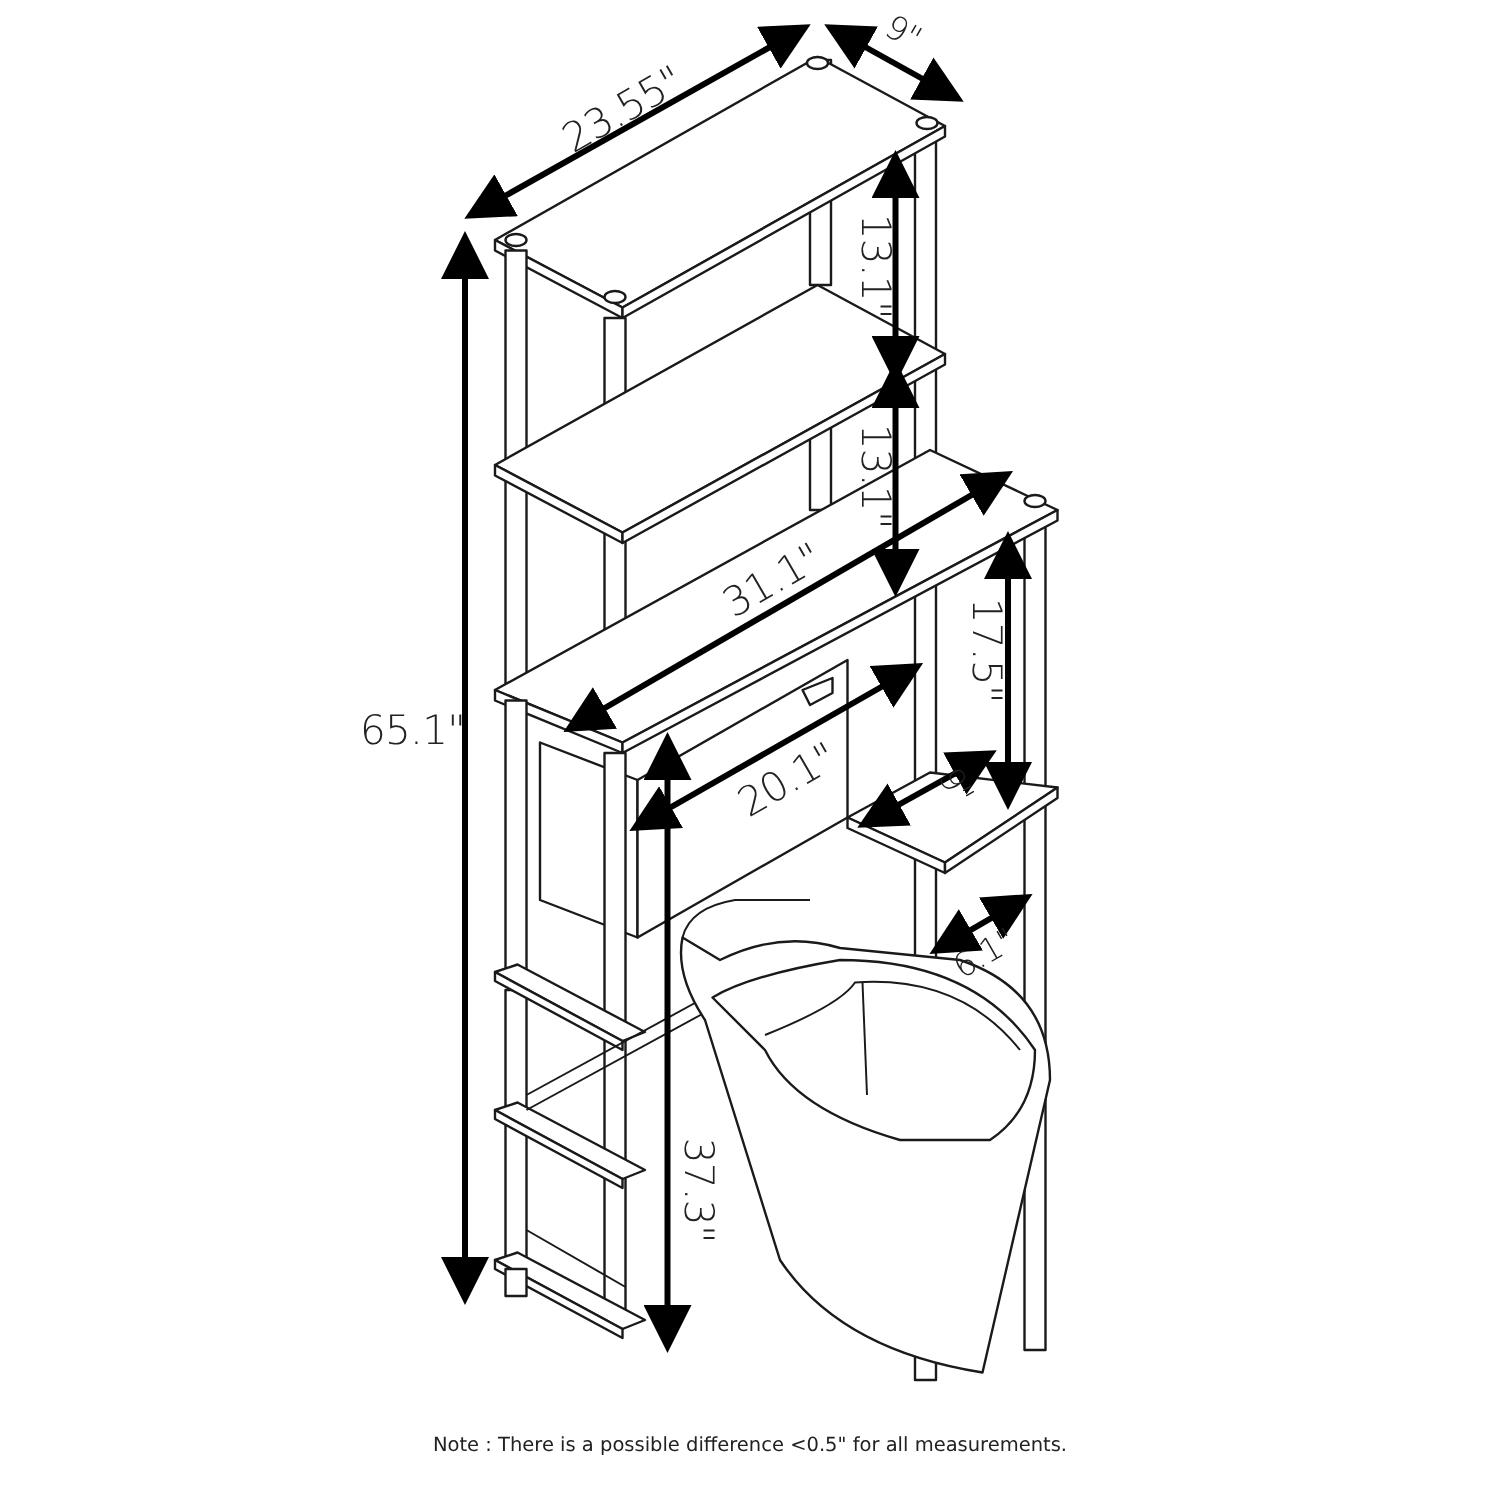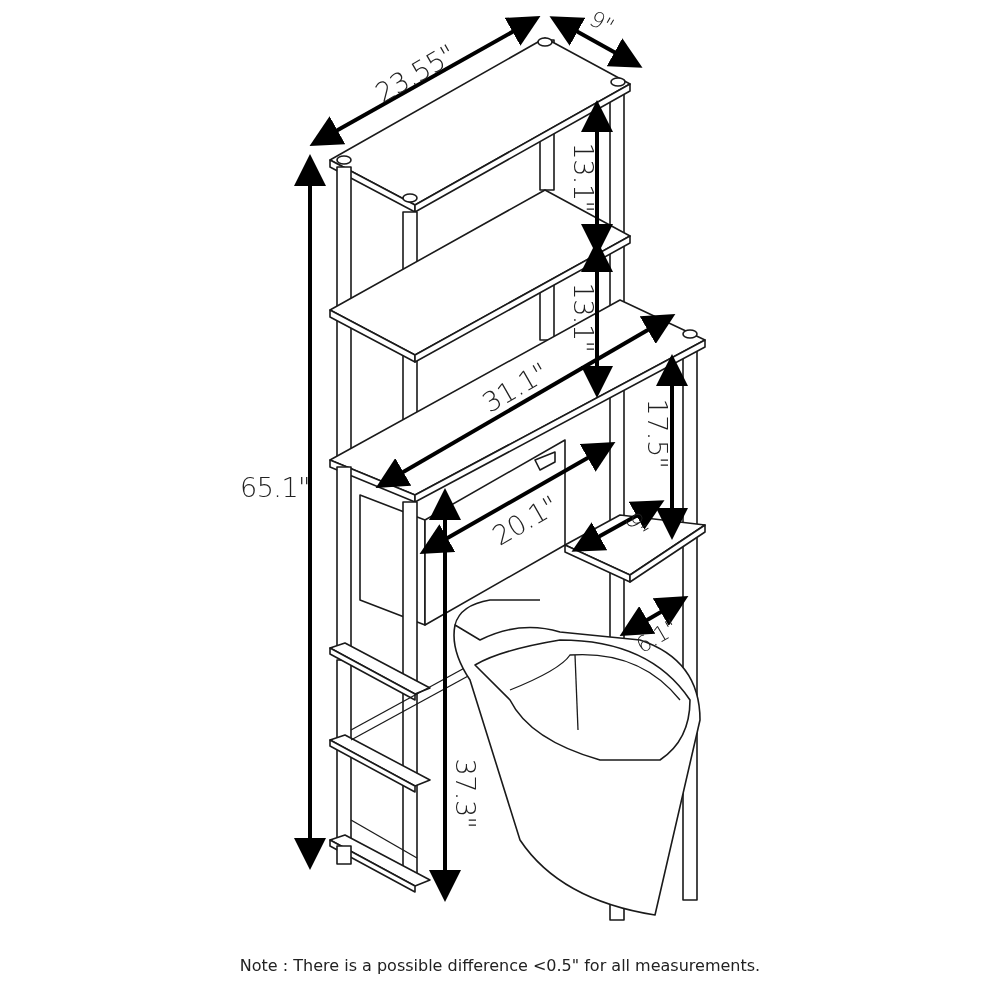--- a/index.html
+++ b/index.html
@@ -2,21 +2,21 @@
 <html><head>
 <meta charset="utf-8">
 <style>
   html,body{margin:0;padding:0;background:#ffffff;}
   body{width:1000px;height:1000px;position:relative;overflow:hidden;font-family:"DejaVu Sans","Liberation Sans",sans-serif;}
   svg{position:absolute;left:0;top:0;}
   .ln{stroke:#1a1a1a;stroke-width:1.6;fill:#ffffff;stroke-linejoin:round;}
   .thin{stroke:#1a1a1a;stroke-width:1.3;fill:none;}
   .arrow{stroke:#000;stroke-width:4;fill:none;}
   .lbl{position:absolute;font-size:27px;color:#222;white-space:nowrap;transform-origin:center center;font-family:"DejaVu Sans","Liberation Sans",sans-serif;font-weight:300;letter-spacing:-0.5px;}
-  .note{position:absolute;left:0;width:1000px;top:956px;text-align:center;font-size:16px;color:#222;font-family:"DejaVu Sans","Liberation Sans",sans-serif;}
+  .note{position:absolute;left:0;width:1000px;top:956px;text-align:center;font-size:13px;color:#222;font-family:"DejaVu Sans","Liberation Sans",sans-serif;}
 </style>
 </head>
 <body>
 
 <svg width="1000" height="1000" viewBox="0 0 1000 1000">
   <defs>
     <marker id="ah" markerWidth="8" markerHeight="8" refX="5" refY="4" orient="auto-start-reverse" markerUnits="strokeWidth">
       <path d="M0,0 L8,4 L0,8 z" fill="#000"></path>
     </marker>
   </defs>

